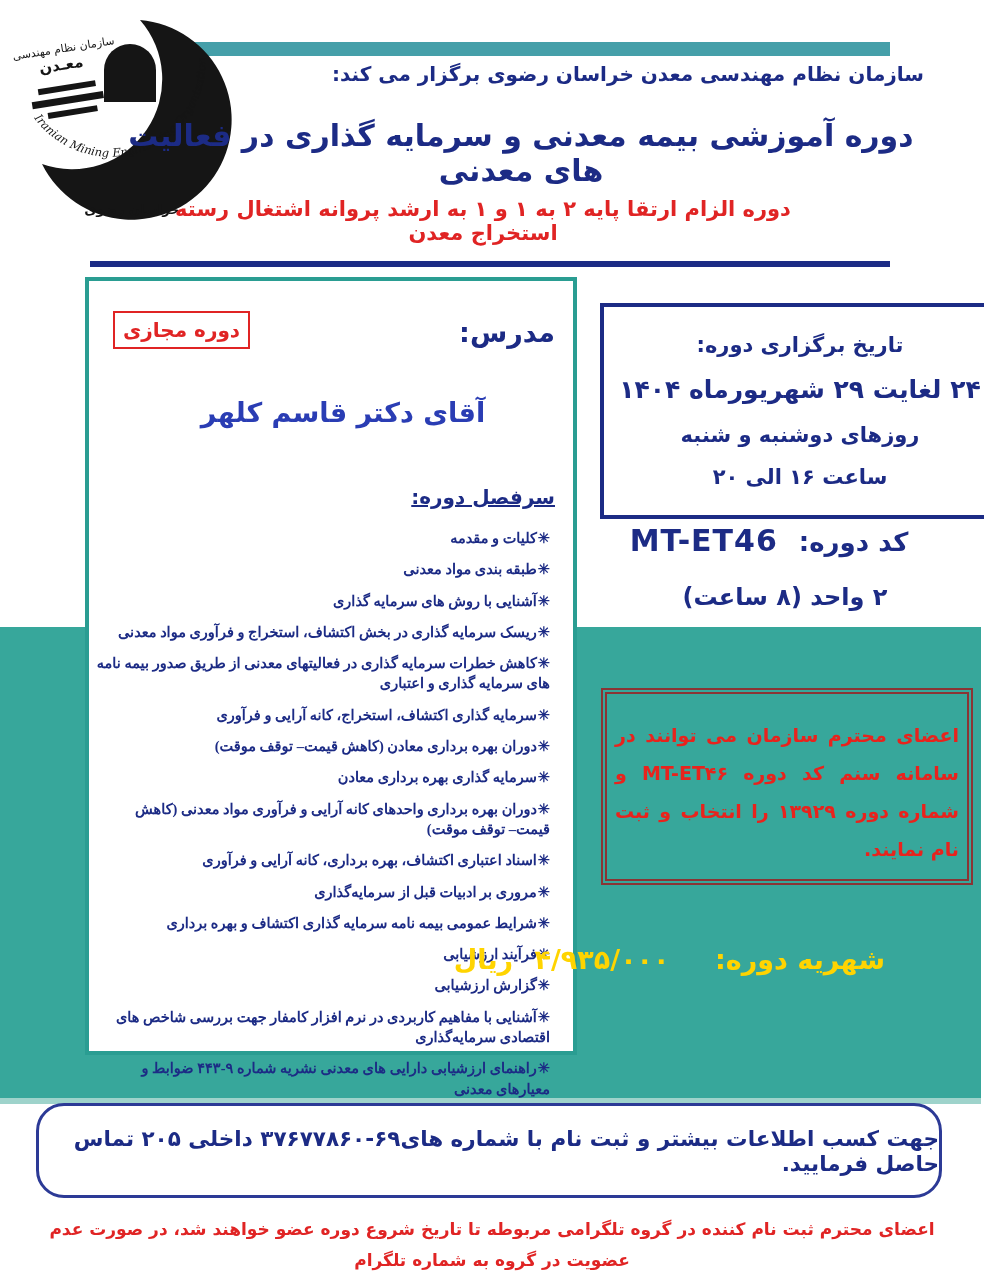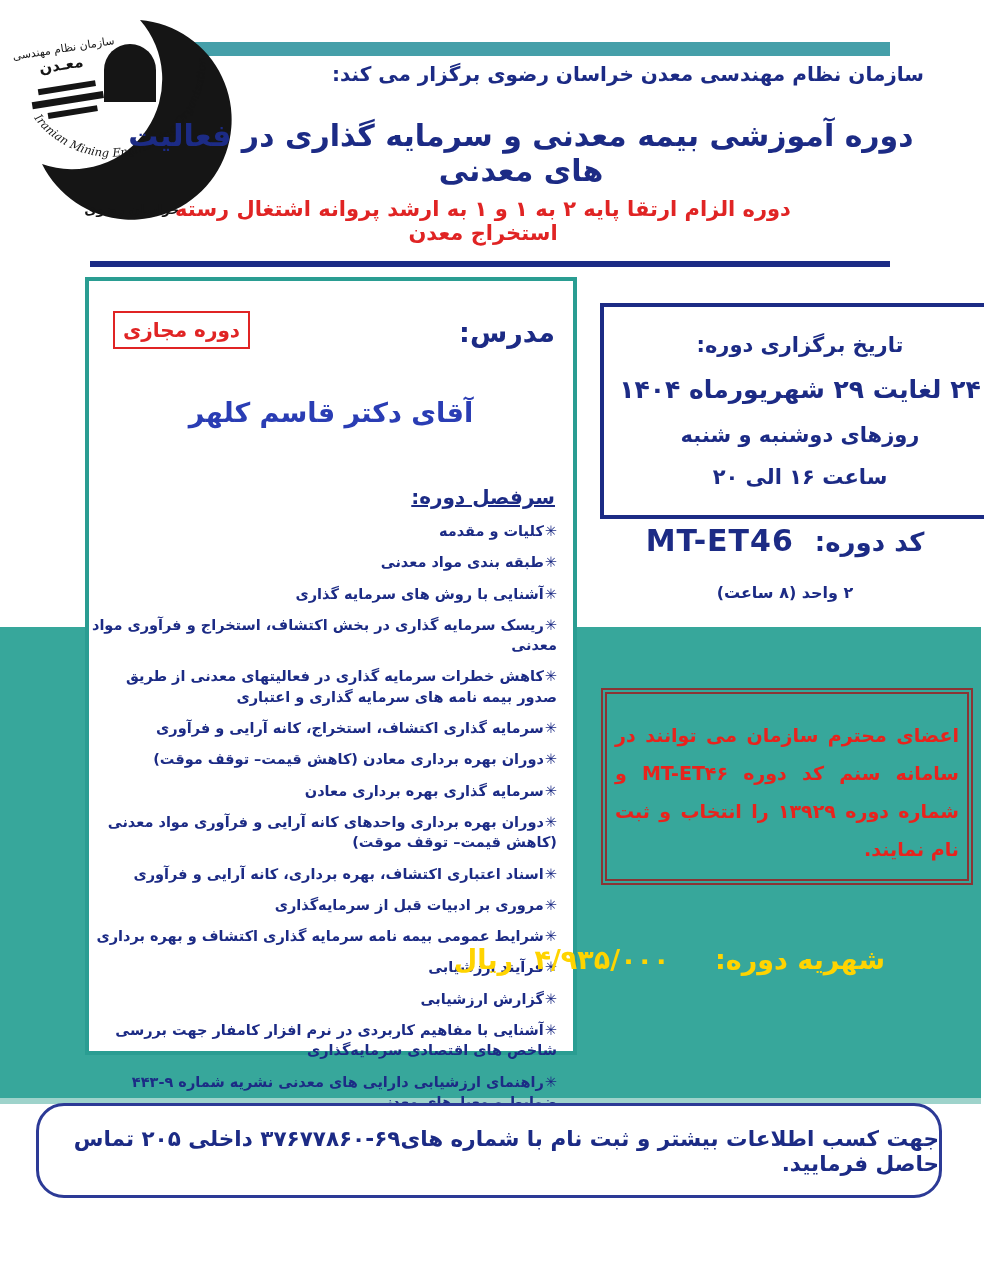--- a/index.html
+++ b/index.html
@@ -18,40 +18,40 @@
   .divider{position:absolute;left:90px;top:261px;width:800px;height:6px;background:#1c2b85;}
 
   .teal-band{position:absolute;left:0;top:627px;width:981px;height:471px;background:#37a79b;}
   .teal-edge{position:absolute;left:0;top:1098px;width:981px;height:6px;background:#9ed3cb;}
 
   .course-box{position:absolute;left:85px;top:277px;width:484px;height:770px;background:#fff;
               border:4px solid #2a9d92;}
   .badge{position:absolute;left:24px;top:30px;border:2px solid #e02424;color:#e02424;
          font-size:20px;font-weight:bold;padding:5px 8px;background:#fff;}
   .instructor-label{position:absolute;right:18px;top:36px;font-size:27px;font-weight:bold;color:#1c2b85;}
-  .instructor-name{position:absolute;top:116px;left:0;width:100%;text-align:center;
+  .instructor-name{position:absolute;top:116px;left:12px;width:100%;text-align:center;
                    font-size:27px;font-weight:bold;color:#2a3db4;}
   .outline-label{position:absolute;right:18px;top:204px;font-size:20px;font-weight:bold;
                  color:#1c2b85;text-decoration:underline;}
-  .topics{position:absolute;top:240px;right:8px;left:0;margin:0;padding:0 8px 0 0;list-style:none;}
+  .topics{position:absolute;top:240px;right:8px;left:0;margin:7px;padding:0 8px 0 0;list-style:none;font-family:Liberation Serif, serif;}
   .topics li{font-size:14.5px;font-weight:bold;color:#1c2b85;margin-bottom:11px;line-height:1.4;
              text-align:right;}
   .star{margin-left:1px;}
 
   .date-box{position:absolute;left:600px;top:303px;width:366px;height:192px;border:4px solid #1c2b85;
             background:#fff;text-align:center;color:#1c2b85;font-weight:bold;display:flex;
             flex-direction:column;justify-content:space-evenly;padding:8px 13px;box-sizing:content-box;}
   .date-l1,.date-l3,.date-l4{font-size:21px;}
   .date-l2{font-size:25px;}
 
-  .code-line{position:absolute;left:600px;top:523px;width:370px;text-align:center;color:#1c2b85;
+  .code-line{position:absolute;left:584px;top:523px;width:370px;text-align:center;color:#1c2b85;
              font-weight:bold;font-size:26px;}
   .code-latin{font-size:30px;letter-spacing:1px;margin-right:12px;display:inline-block;}
   .units-line{position:absolute;left:600px;top:583px;width:370px;text-align:center;color:#1c2b85;
-              font-weight:bold;font-size:16px;}
+              font-weight:bold;font-size:24px;}
 
   .reg-box{position:absolute;left:601px;top:688px;width:372px;height:197px;box-sizing:border-box;
            border:6px double #8a3434;color:#e8231d;font-size:19px;font-weight:bold;
            padding:22px 8px;text-align:justify;line-height:2.0;}
 
   .fee-line{position:absolute;top:944px;right:99px;color:#ffd400;font-weight:bold;font-size:27px;}
   .fee-label{margin-left:36px;}
   .fee-amount{margin-left:12px;text-align:center;}
 
   .contact-box{position:absolute;left:36px;top:1103px;width:906px;height:95px;box-sizing:border-box;
@@ -139,14 +139,18 @@
   <div class="fee-line">
     <span class="fee-label">شهریه دوره:</span>
     <span class="fee-amount">۴/۹۳۵/۰۰۰</span>
     <span>ریال</span>
   </div>
 
   <div class="contact-box">
     <div class="contact-text">جهت کسب اطلاعات بیشتر و ثبت نام با شماره های۶۹-۳۷۶۷۷۸۶۰ داخلی ۲۰۵ تماس حاصل فرمایید.</div>
   </div>
 
+  <div class="bottom-note">
+    <div>اعضای محترم ثبت نام کننده در گروه تلگرامی مربوطه تا تاریخ شروع دوره عضو خواهند شد، در صورت عدم عضویت در گروه به شماره تلگرام</div>
+    <div></div>
+  </div>
 
 </div>
 
 </body></html>

